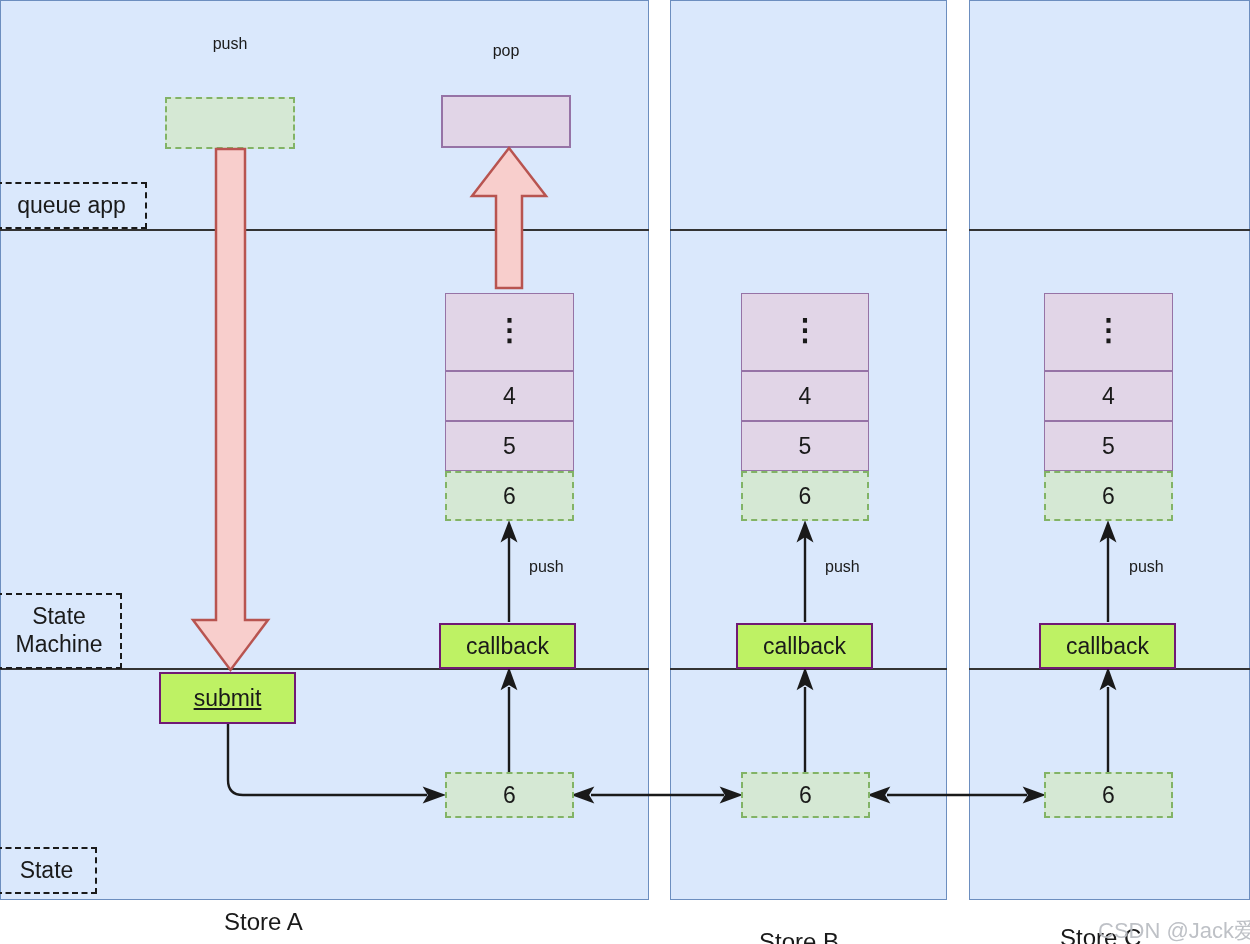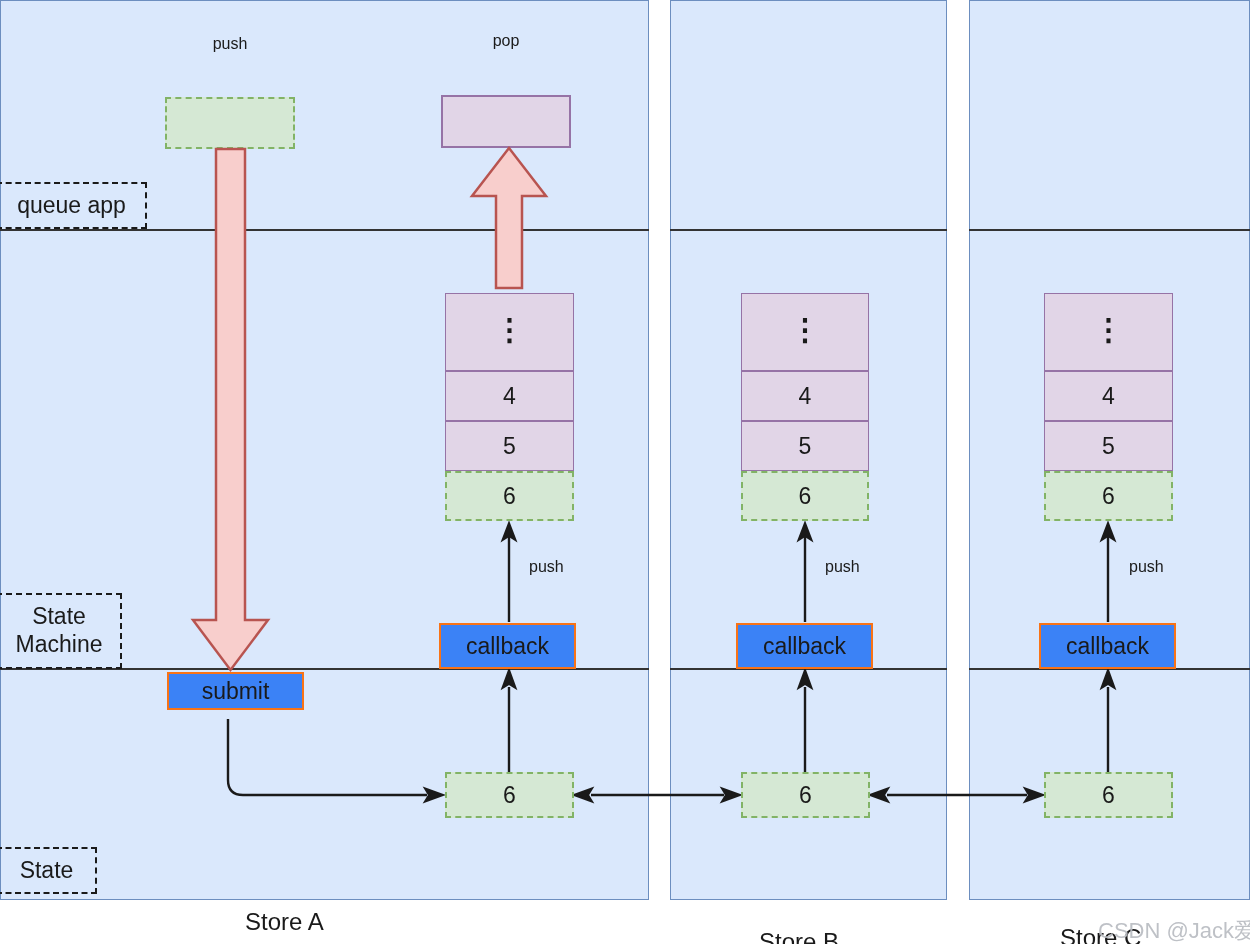--- a/index.html
+++ b/index.html
@@ -52,22 +52,22 @@
   }
   .purple-solid {
     background: #e1d5e7;
     border: 2px solid #9673a6;
   }
   .purple-cell {
     background: #e1d5e7;
     border: 1.5px solid #9673a6;
   }
   .orange-solid {
-    background: #3b82f6;
-    border: 2px solid #f97316;
+    background: #bef264;
+    border: 2px solid #701a75;
   }
   .label-dashed {
     position: absolute;
     box-sizing: border-box;
     border: 2px dashed #1a1a1a;
     display: flex;
     align-items: center;
     justify-content: center;
     font-size: 23px;
     color: #1a1a1a;
@@ -135,21 +135,21 @@
     <span>Machine</span>
   </div>
 
   <div class="label-dashed" style="left:-4px; top:847px; width:101px; height:47px;">
     <span>State</span>
   </div>
 
   <div class="plain-text" style="left:165px; top:35px; width:130px;">
     <span>push</span>
   </div>
-  <div class="plain-text" style="left:441px; top:32px; width:130px;">
+  <div class="plain-text" style="left:441px; top:42px; width:130px;">
     <span>pop</span>
   </div>
 
   <div class="boxnode green-dashed" style="left:165px; top:97px; width:130px; height:52px;"></div>
 
   <div class="boxnode purple-solid" style="left:441px; top:95px; width:130px; height:53px;"></div>
 
   <svg class="layer" viewBox="0 0 1250 944">
 
     <g>
@@ -258,35 +258,35 @@
   <div class="boxnode orange-solid" style="left:439px; top:623px; width:137px; height:46px;">
     <span>callback</span>
   </div>
   <div class="boxnode orange-solid" style="left:736px; top:623px; width:137px; height:46px;">
     <span>callback</span>
   </div>
   <div class="boxnode orange-solid" style="left:1039px; top:623px; width:137px; height:46px;">
     <span>callback</span>
   </div>
 
-  <div class="boxnode orange-solid" style="left:167px; top:672px; width:137px; height:38px;">
+  <div class="boxnode orange-solid" style="left:159px; top:672px; width:137px; height:52px;text-decoration:underline;">
     <span>submit</span>
   </div>
 
   <div class="boxnode green-dashed" style="left:445px; top:772px; width:129px; height:46px;">
     <span>6</span>
   </div>
   <div class="boxnode green-dashed" style="left:741px; top:772px; width:129px; height:46px;">
     <span>6</span>
   </div>
   <div class="boxnode green-dashed" style="left:1044px; top:772px; width:129px; height:46px;">
     <span>6</span>
   </div>
 
-  <div class="store-caption" style="left:245px; top:908px;">
+  <div class="store-caption" style="left:224px; top:908px;">
     <span>Store A</span>
   </div>
   <div class="store-caption" style="left:759px; top:928px;">
     <span>Store B</span>
   </div>
   <div class="store-caption" style="left:1060px; top:924px;">
     <span>Store C</span>
   </div>
 
   <div class="watermark" style="left:1098px; top:916px;">

